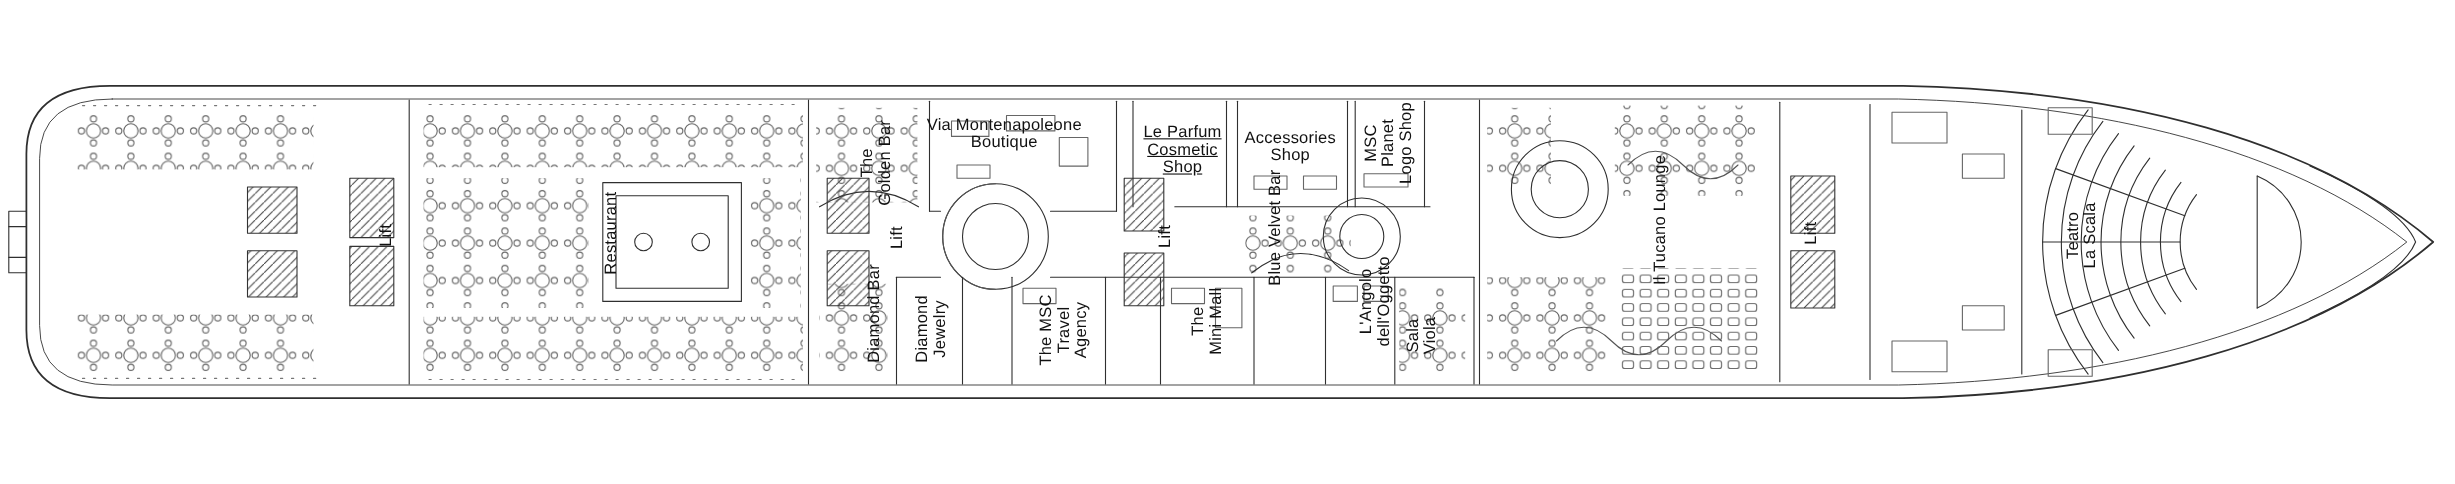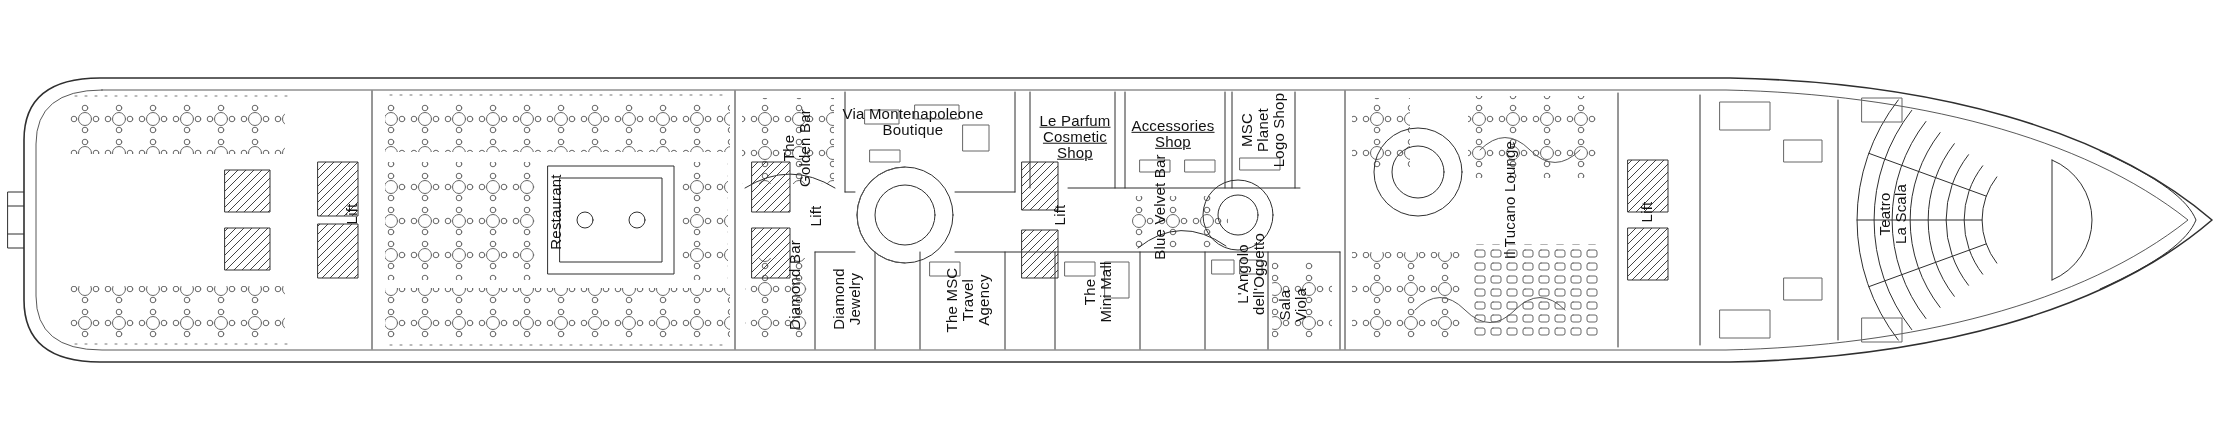--- a/index.html
+++ b/index.html
@@ -251,21 +251,21 @@
       <div class="label vertical" style="left: 968px; top: 300px; color: rgb(17, 17, 17);">The MSC
 Travel
 Agency</div>
       <div class="label" style="left: 1075px; top: 137px; color: rgb(17, 17, 17); text-decoration: underline;">Le Parfum
 Cosmetic
 Shop</div>
       <div class="label vertical" style="left: 1060px; top: 215px; color: rgb(17, 17, 17);">Lift</div>
       <div class="label vertical" style="left: 1098px; top: 292px; color: rgb(17, 17, 17);">The
 Mini Mall</div>
       <div class="label vertical" style="left: 1160px; top: 207px; color: rgb(17, 17, 17);">Blue Velvet Bar</div>
-      <div class="label" style="left: 1173px; top: 134px; color: rgb(17, 17, 17); text-decoration: underline;">Accessories
+      <div class="label" style="left: 1173px; top: 134px; color: rgb(17, 17, 17);">Accessories
 Shop</div>
       <div class="label vertical" style="left: 1251px; top: 274px; color: rgb(17, 17, 17);">L'Angolo
 dell'Oggetto</div>
       <div class="label vertical" style="left: 1263px; top: 130px; color: rgb(17, 17, 17);">MSC
 Planet
 Logo Shop</div>
       <div class="label vertical" style="left: 1293px; top: 305px; color: rgb(17, 17, 17);">Sala
 Viola</div>
       <div class="label vertical" style="left: 1510px; top: 200px; color: rgb(17, 17, 17);">Il Tucano Lounge</div>
       <div class="label vertical" style="left: 1647px; top: 212px; color: rgb(17, 17, 17);">Lift</div>

